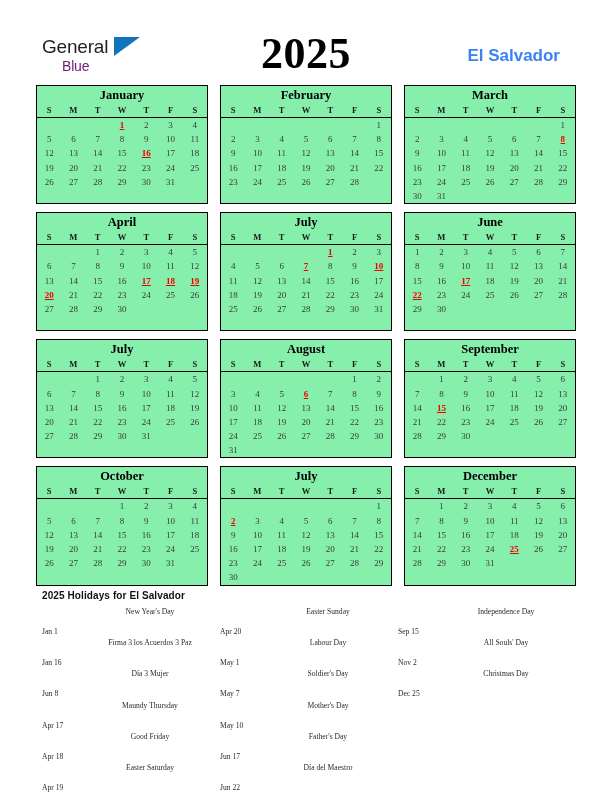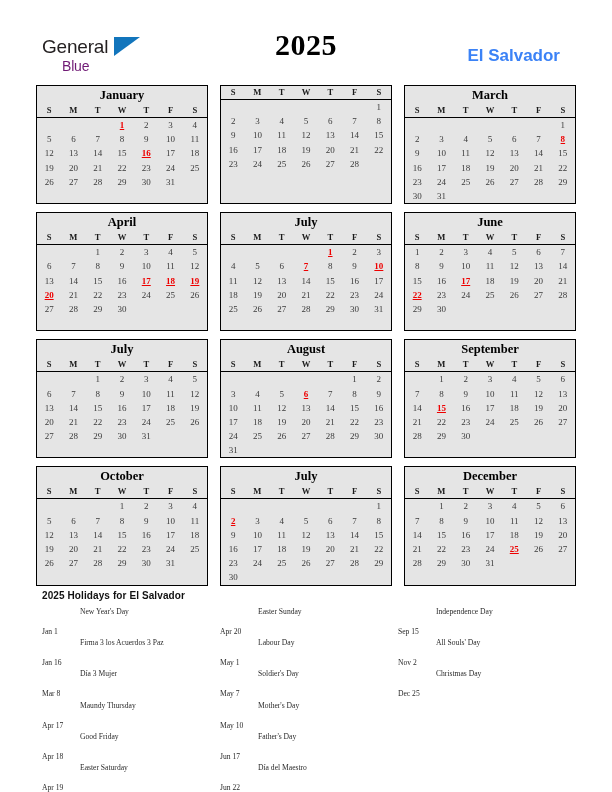--- a/index.html
+++ b/index.html
@@ -64,21 +64,21 @@
   }
 
   .year-title {
     position: absolute;
     left: 0;
     top: 28px;
     width: 612px;
     text-align: center;
     font-family: "Liberation Serif", serif;
     font-weight: bold;
-    font-size: 30px;
+    font-size: 44px;
     color: #000000;
     letter-spacing: 0.5px;
   }
   .country-title {
     position: absolute;
     right: 52px;
     top: 46px;
     font-family: Liberation Sans, sans-serif;
     font-weight: bold;
     font-size: 17px;
@@ -93,21 +93,21 @@
     width: 540px;
   }
   .month-row {
     display: flex;
     justify-content: space-between;
     margin-bottom: 8px;
   }
   .month-block {
     width: 172px;
     border: 1.3px solid #000000;
-    background: #e5e5e5;
+    background: #86efac;
     box-sizing: border-box;
     padding: 0;
   }
   .month-name {
     text-align: center;
     font-family: "Liberation Serif", serif;
     font-weight: bold;
     font-size: 12.5px;
     color: #000000;
     padding: 3px 0 2px 0;
@@ -176,20 +176,21 @@
     line-height: 11.2px;
     margin-bottom: 0px;
   }
   .legend-date {
     width: 38px;
     flex: 0 0 38px;
     margin-top: 20px;
   }
   .legend-name {
     flex: 1 1 auto;
+    text-align: center;
   }
 </style>
 </head>
 <body>
 
 <div class="header">
   <div class="logo">
     <span class="logo-general">General</span>
     <span class="logo-triangle"></span>
     <span class="logo-blue">Blue</span>
@@ -266,20 +267,21 @@
               <td class="empty"></td>
               <td class="empty"></td>
               <td class="empty"></td>
               <td class="empty"></td>
               <td class="empty"></td>
             </tr>
           </tbody>
         </table>
       </div>
       <div class="month-block">
+        <div class="month-name">February</div>
         <table class="month-table">
           <thead>
             <tr>
               <th>S</th>
               <th>M</th>
               <th>T</th>
               <th>W</th>
               <th>T</th>
               <th>F</th>
               <th>S</th>
@@ -1078,21 +1080,21 @@
       <div class="legend-col">
         <div class="legend-item">
           <span class="legend-date">Jan 1</span>
           <span class="legend-name">New Year's Day</span>
         </div>
         <div class="legend-item">
           <span class="legend-date">Jan 16</span>
           <span class="legend-name">Firma 3 los Acuerdos 3 Paz</span>
         </div>
         <div class="legend-item">
-          <span class="legend-date">Mar 8</span>
+          <span class="legend-date">Jun 8</span>
           <span class="legend-name">Día 3  Mujer</span>
         </div>
         <div class="legend-item">
           <span class="legend-date">Apr 17</span>
           <span class="legend-name">Maundy Thursday</span>
         </div>
         <div class="legend-item">
           <span class="legend-date">Apr 18</span>
           <span class="legend-name">Good Friday</span>
         </div>

